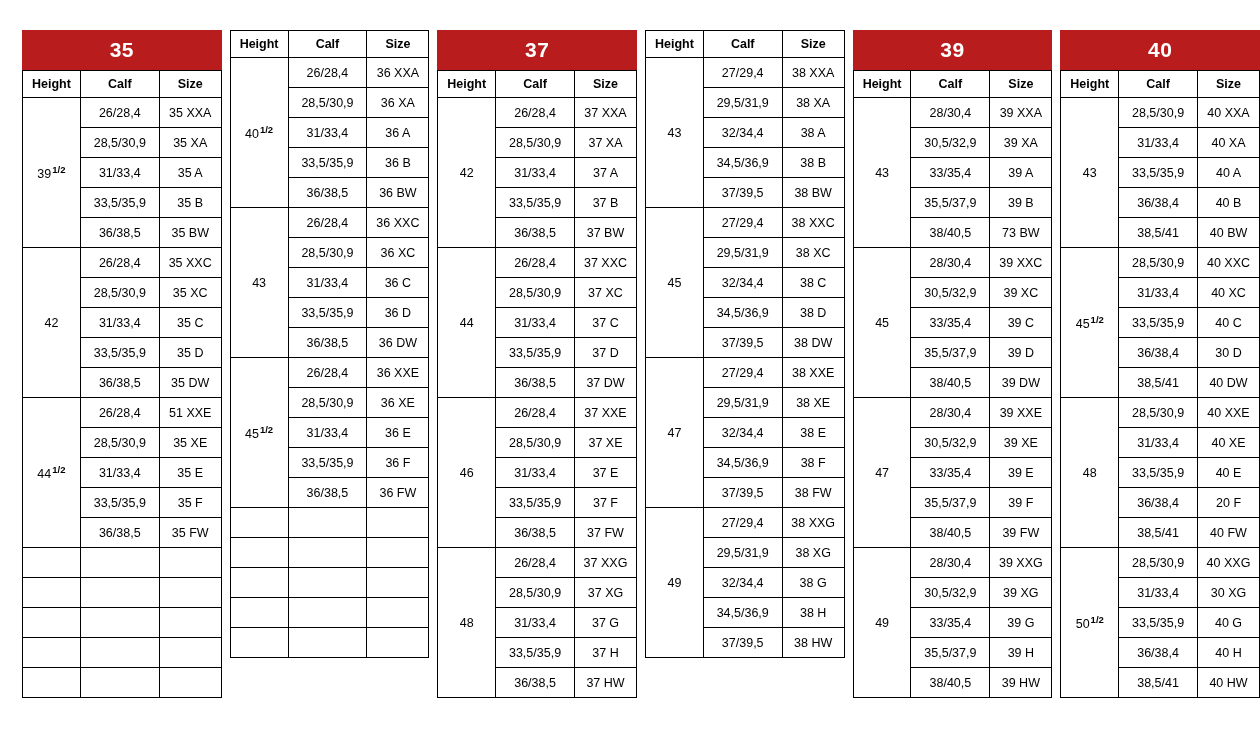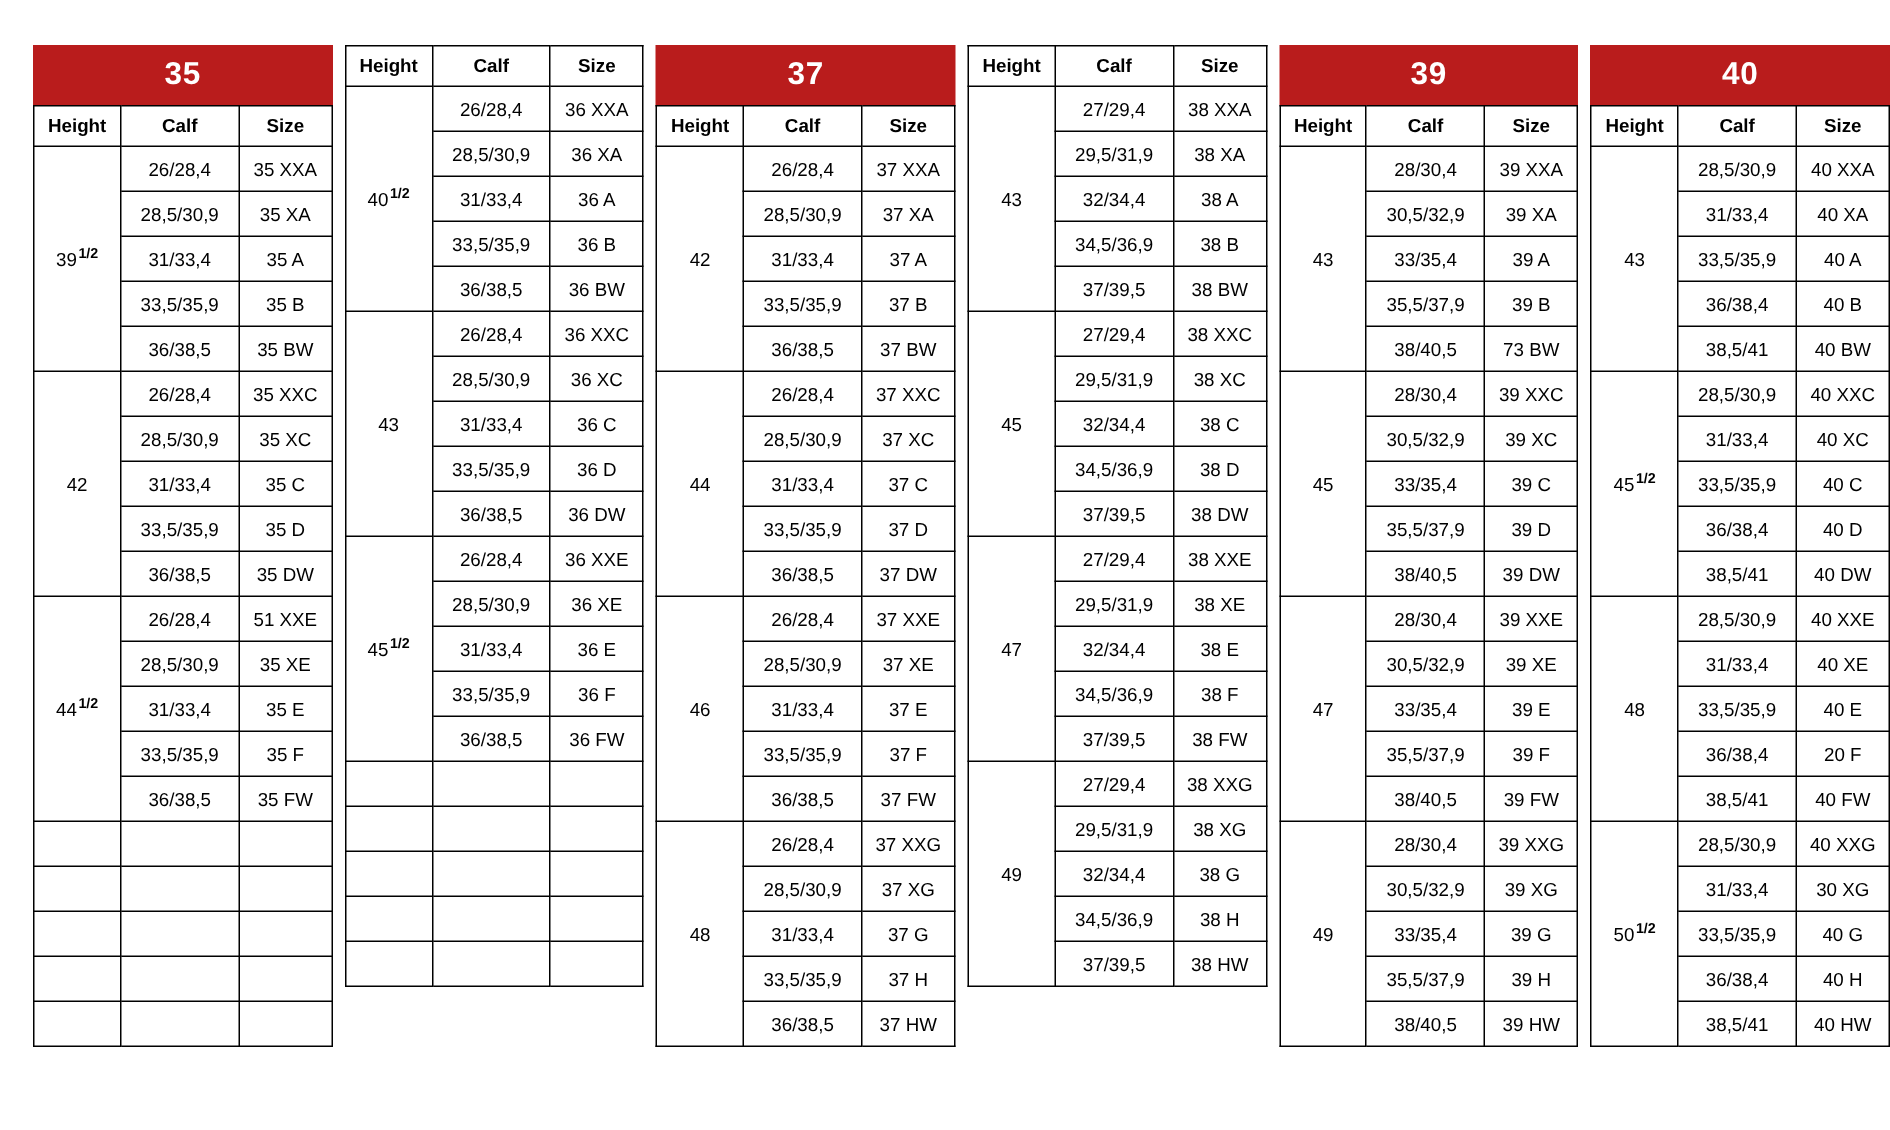--- a/index.html
+++ b/index.html
@@ -622,21 +622,21 @@
             <tr>
               <td class="col-c">31/33,4</td>
               <td class="col-s">40 XC</td>
             </tr>
             <tr>
               <td class="col-c">33,5/35,9</td>
               <td class="col-s">40 C</td>
             </tr>
             <tr>
               <td class="col-c">36/38,4</td>
-              <td class="col-s">40 D</td>
+              <td class="col-s">30 D</td>
             </tr>
             <tr>
               <td class="col-c">38,5/41</td>
               <td class="col-s">40 DW</td>
             </tr>
             <tr>
               <td class="height-cell col-h" rowspan="5">48</td>
               <td class="col-c">28,5/30,9</td>
               <td class="col-s">40 XXE</td>
             </tr>

